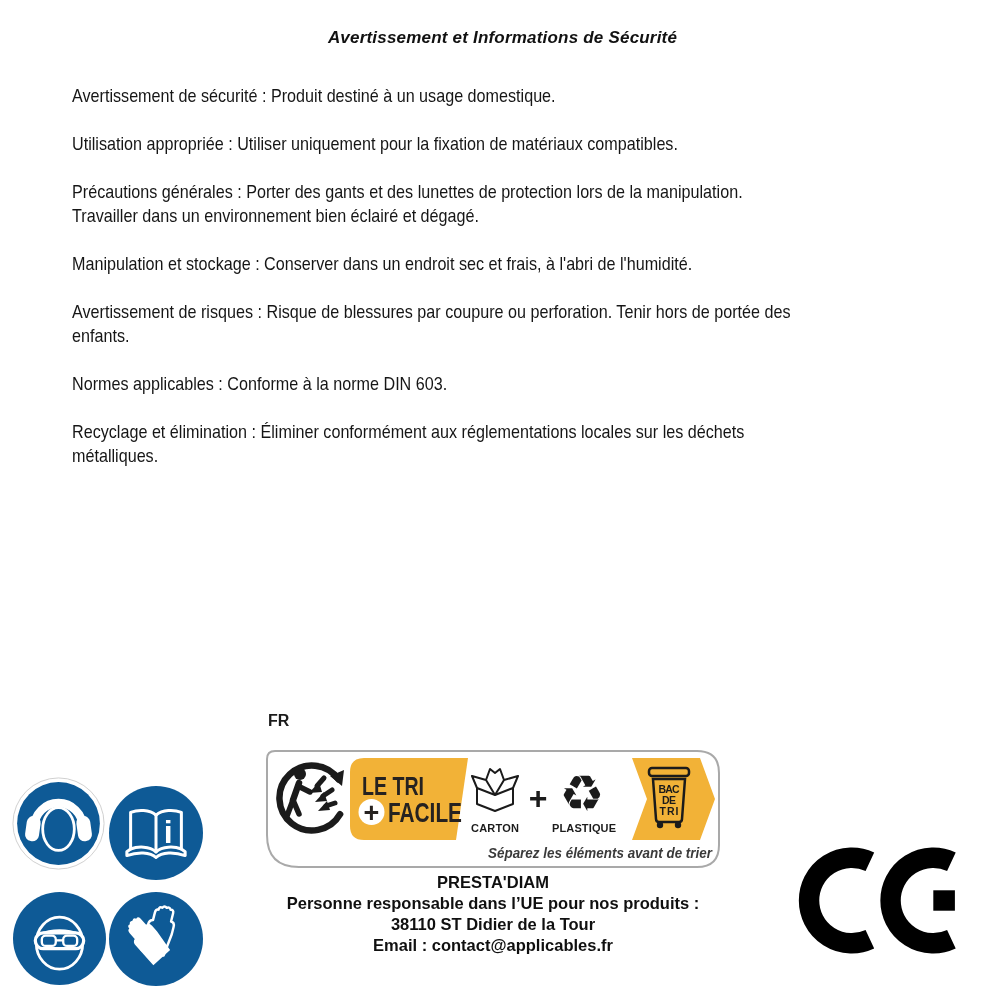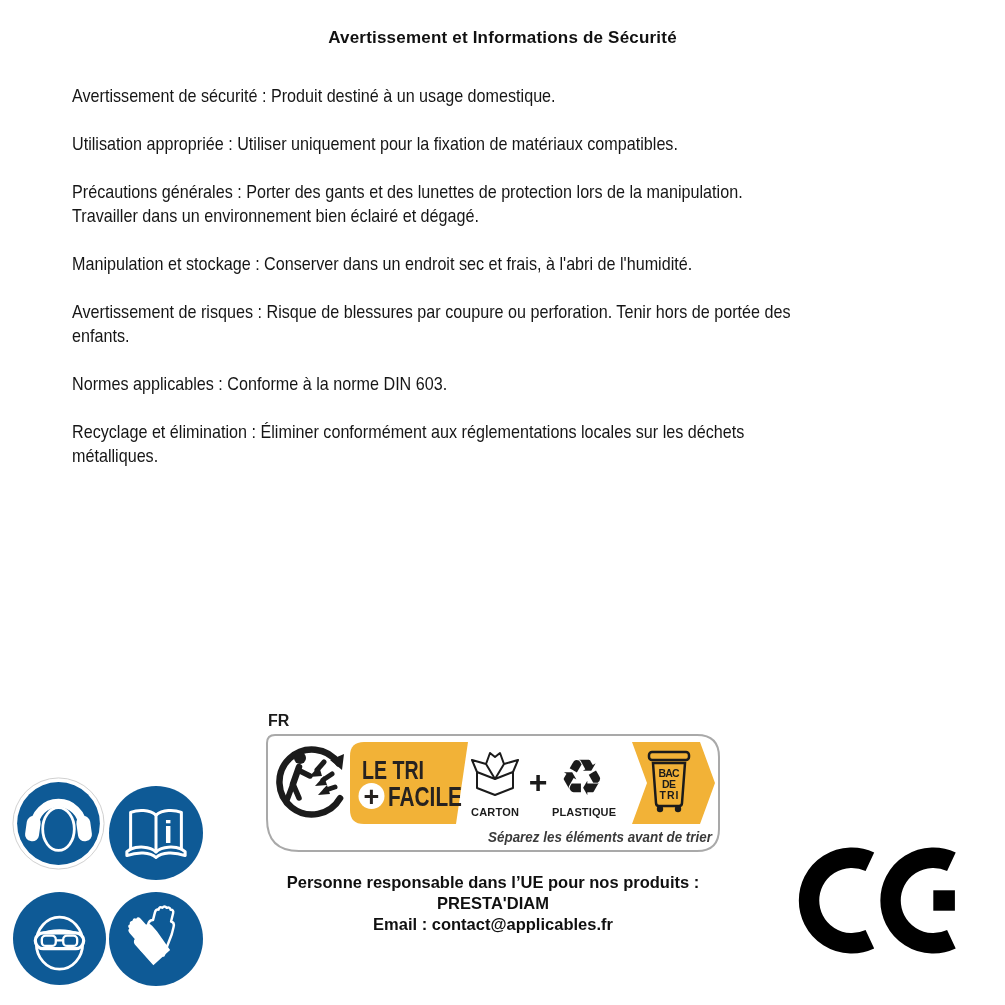--- a/index.html
+++ b/index.html
@@ -2,31 +2,31 @@
 <html><head>
 <meta charset="utf-8">
 <style>
   html,body{margin:0;padding:0;background:#fff;}
   #page{
     position:relative;width:1005px;height:1005px;background:#fff;overflow:hidden;
     font-family:"Liberation Sans",sans-serif;color:#141414;
   }
   .page-title{
     position:absolute;top:28px;left:0;width:1005px;text-align:center;
-    font-size:17px;font-weight:bold;color:#111;letter-spacing:.2px;
+    font-size:17px;font-weight:bold;color:#111;letter-spacing:.2px;font-style:italic;
   }
   .body-text{
     position:absolute;left:72px;top:84px;width:1100px;
     transform:scaleX(0.85);transform-origin:0 0;
     font-size:19px;color:#161616;
   }
   .para{margin:0 0 24px 0;}
   .tline{height:24px;line-height:24px;white-space:nowrap;}
   .infotri{position:absolute;left:266px;top:711px;}
-  .fr-label{font-size:16px;font-weight:bold;color:#1b1b1b;height:19px;line-height:19px;margin:0 0 4px 2px;}
+  .fr-label{font-size:16px;font-weight:bold;color:#1b1b1b;height:19px;line-height:19px;margin:0 0 20px 2px;}
   .safety-icons{position:absolute;left:0;top:0;}
   .sign{position:absolute;}
   .sign.ear{left:12px;top:777px;}
   .sign.book{left:109px;top:786px;}
   .sign.goggles{left:13px;top:892px;}
   .sign.gloves{left:109px;top:892px;}
   .contact{
     position:absolute;left:253px;top:872px;width:480px;text-align:center;
     font-size:16.5px;font-weight:bold;color:#101010;
   }
@@ -156,22 +156,23 @@
     </svg>
 
     <svg class="sign gloves" width="94" height="94" viewBox="0 0 100 100">
       <circle cx="50" cy="50" r="50" fill="#0E5A96"></circle>
       <path transform="translate(42,12) rotate(14)" fill="none" stroke="#ffffff" stroke-width="2.6" stroke-linejoin="round" d="M 5 50 L 5 22 Q 5 17 9 16 L 9 8 Q 9 4 12 4 Q 12 0 15.5 1 Q 17 -2 20 0 Q 23 -2 24.5 1 Q 28 0 28 4 L 28 13 Q 32 13 32 18 L 32 26 L 29 50 Z"></path>
       <path transform="translate(10,44) rotate(-42)" fill="#ffffff" d="M 5 50 L 5 22 Q 5 17 9 16 L 9 8 Q 9 4 12 4 Q 12 0 15.5 1 Q 17 -2 20 0 Q 23 -2 24.5 1 Q 28 0 28 4 L 28 13 Q 32 13 32 18 L 32 26 L 29 50 Z"></path>
     </svg>
   </div>
 
   <div class="contact">
+    <div class="cline">PRESTA'DIAM</div>
     <div class="cline">Personne responsable dans l’UE pour nos produits :</div>
-    <div class="cline">PRESTA'DIAM</div>
+    <div class="cline">38110 ST Didier de la Tour</div>
     <div class="cline">Email : contact@applicables.fr</div>
   </div>
 
   <div class="ce-logo">
     <svg width="164" height="107" viewBox="0 0 168 110">
       <g stroke="#000000" stroke-width="21" fill="none">
         <path d="M 73.6 15.1 A 44 44 0 1 0 73.6 94.9"></path>
         <path d="M 157.4 15.1 A 44 44 0 1 0 157.4 94.9"></path>
         <path d="M 138.8 55 H 161"></path>
       </g>

